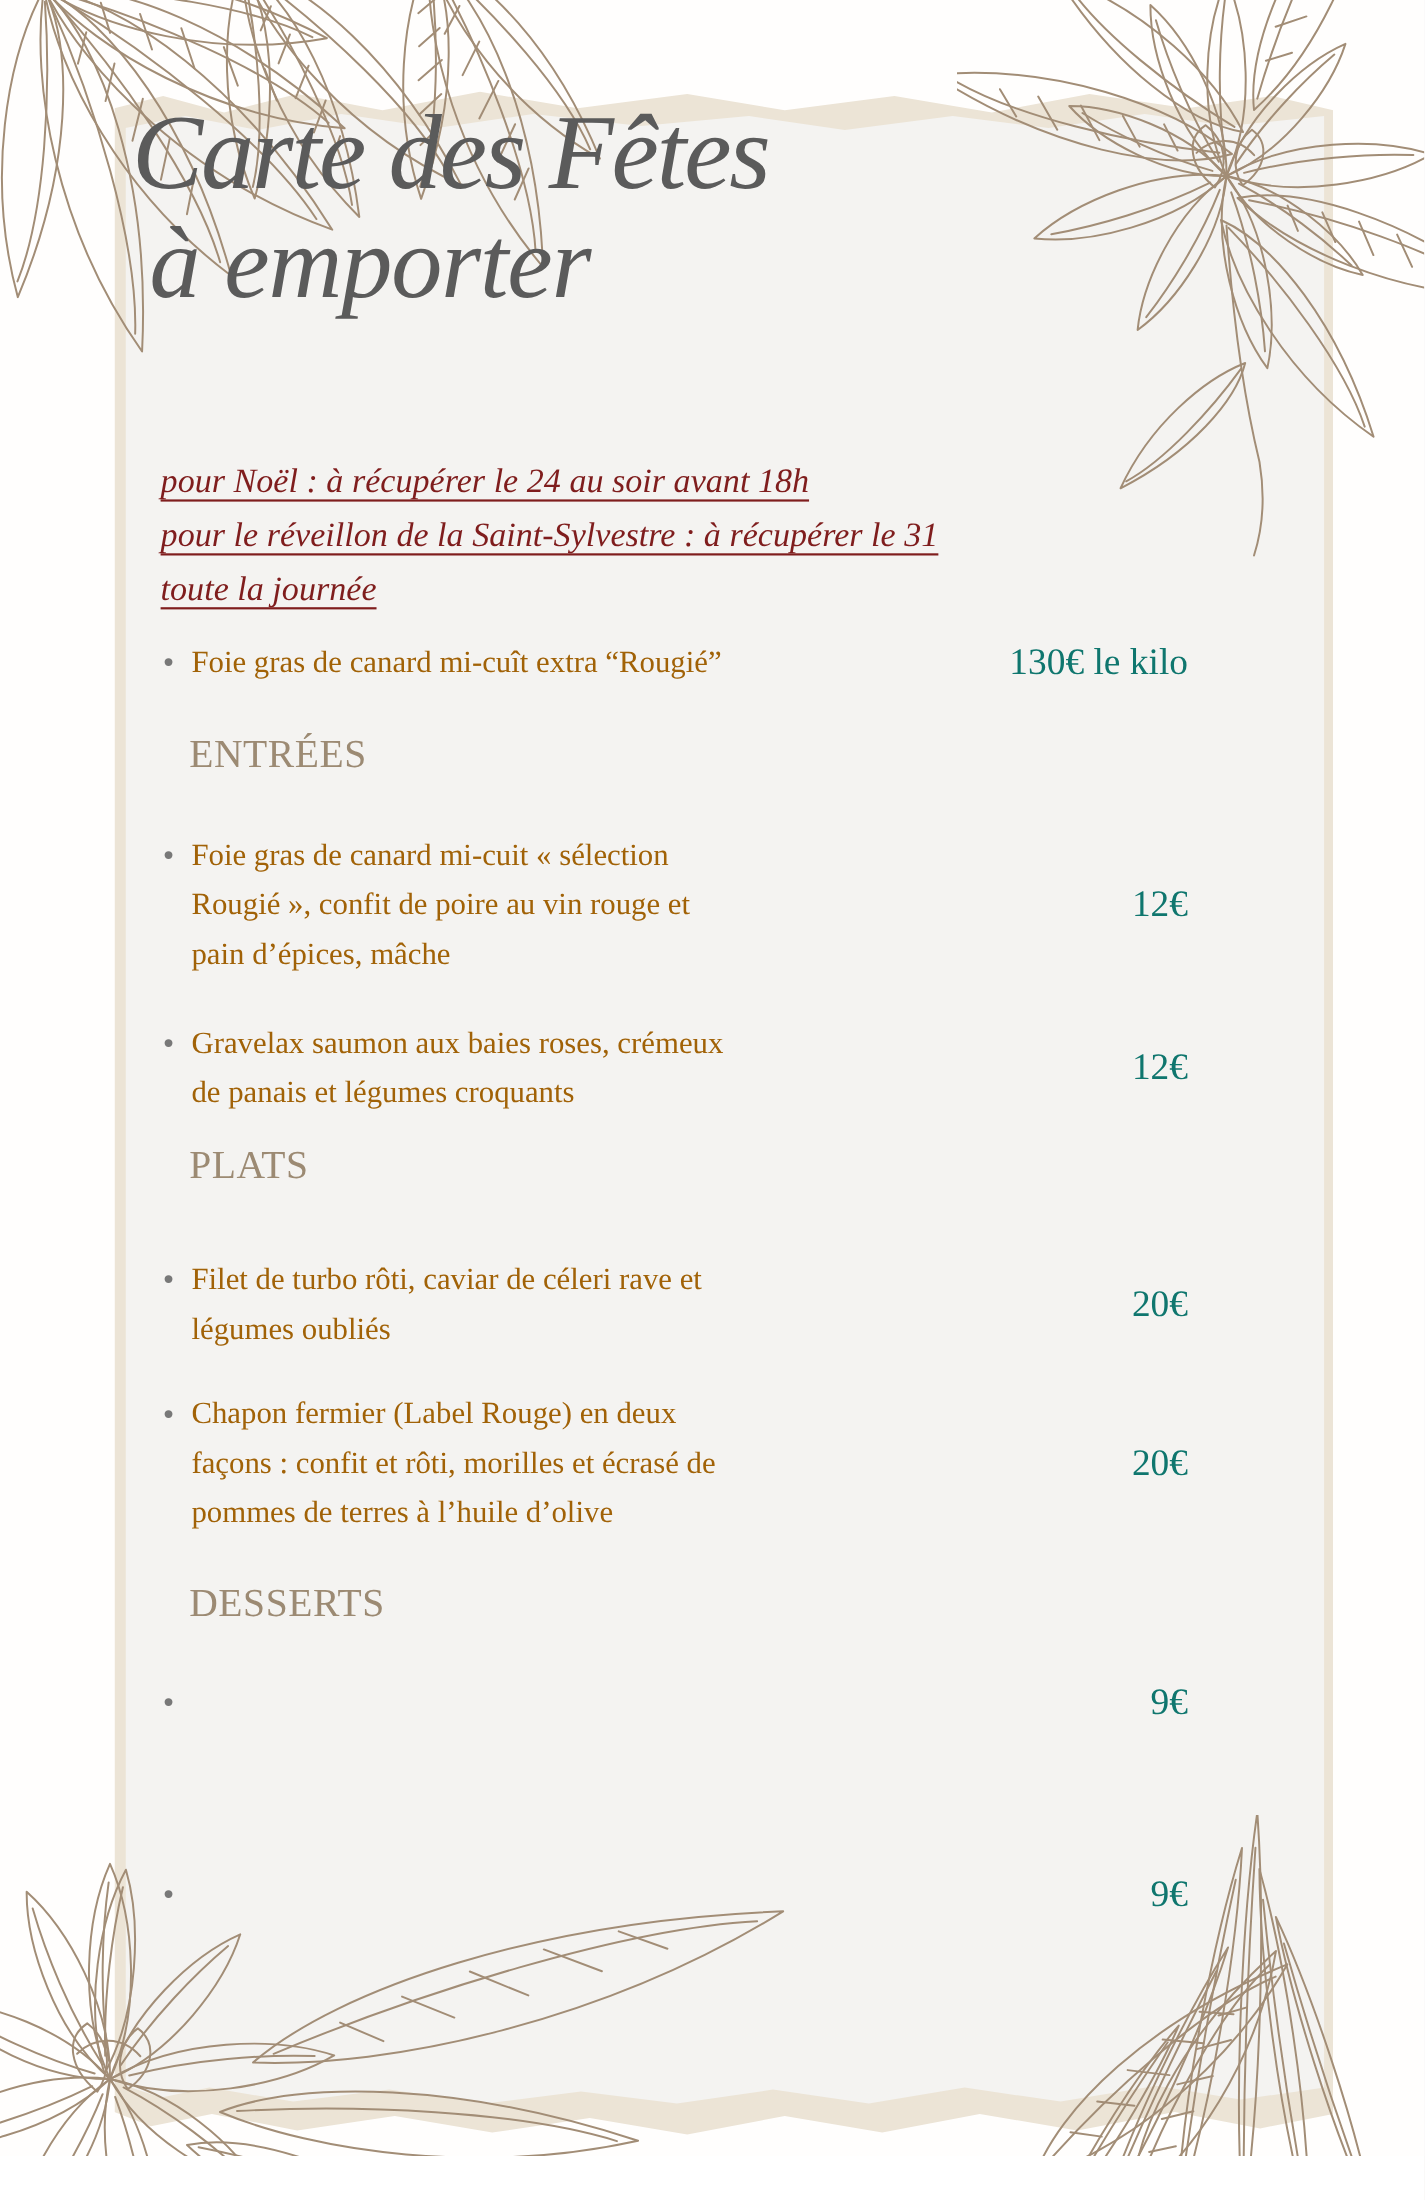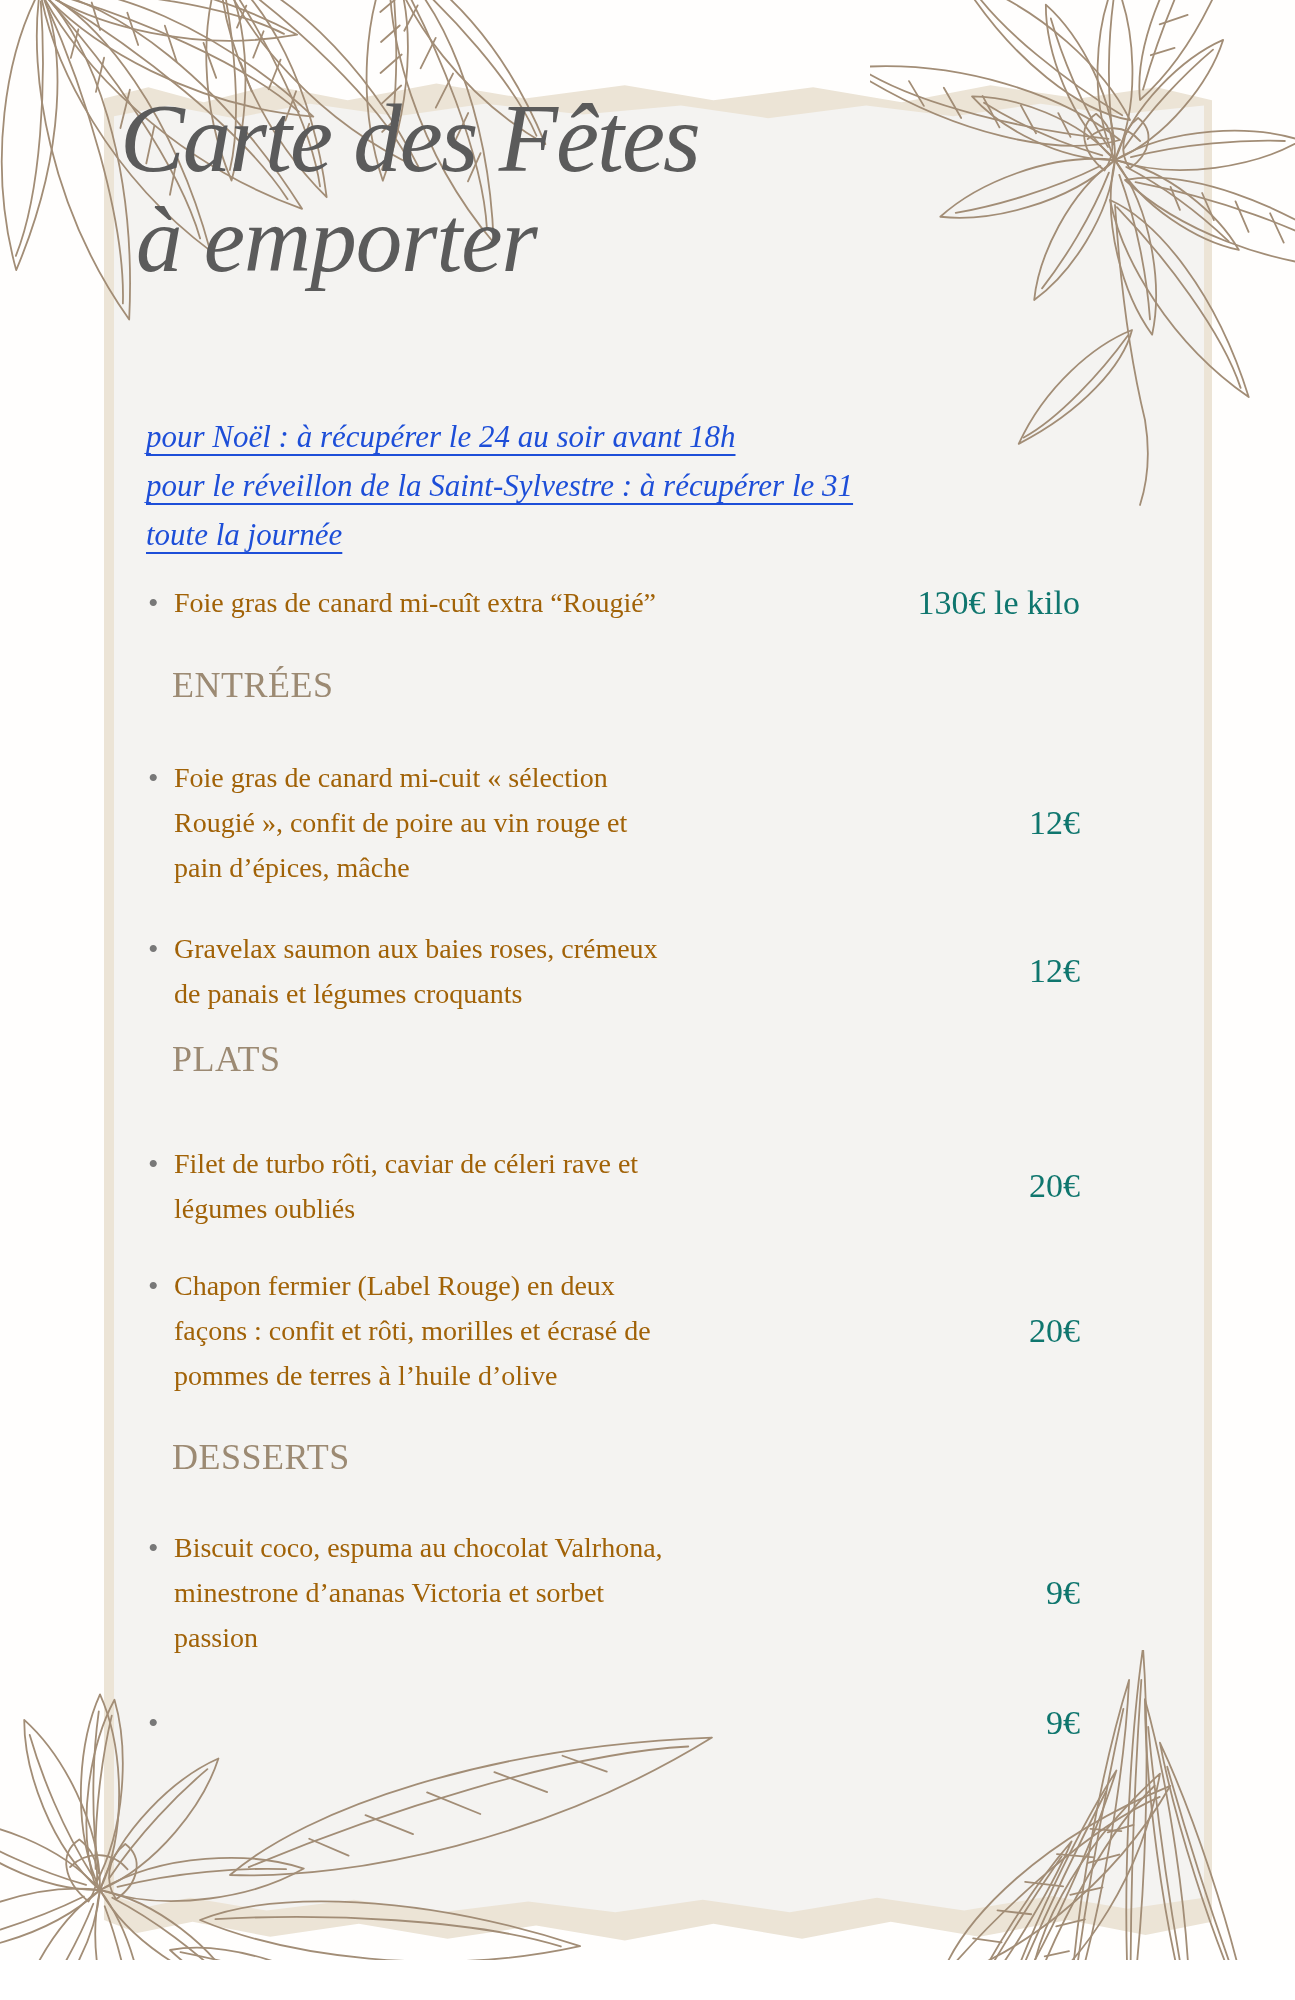--- a/index.html
+++ b/index.html
@@ -26,21 +26,21 @@
   
   .dec { position:absolute; pointer-events:none; }
   .dec-stroke path, #floral-defs path { fill:none; stroke:#a28d76; stroke-width:1.8; vector-effect:non-scaling-stroke; stroke-linecap:round; stroke-linejoin:round; }
 
   
   .title { position:absolute; left:120px; top:88px; color:#5b5b5b; font-style:italic; line-height:1.06; }
   .title .l1 { font-size:97px; letter-spacing:-2px; }
   .title .l2 { font-size:93px; letter-spacing:-1px; margin-left:16px; }
 
   
-  .notice { position:absolute; left:146px; top:412px; font-style:italic; font-size:31px; line-height:49px; color:#1d4ed8; }
+  .notice { position:absolute; left:146px; top:412px; font-style:italic; font-size:31px; line-height:49px; color:#7f1d1d; }
   .notice div { text-decoration:underline; text-decoration-thickness:2px; text-underline-offset:7px; }
 
   
   .item { position:absolute; left:148px; width:932px; display:flex; align-items:stretch; }
   .item .bullet { flex:0 0 26px; font-size:30px; line-height:45px; color:#787878; }
   .item .text { flex:0 0 700px; font-size:28px; line-height:45px; color:#a16207; white-space:pre-line; }
   .item .price { flex:1 1 auto; align-self:center; text-align:right; font-size:34px; color:#0f766e; }
 
   .section-heading { position:absolute; left:172px; font-size:36px; letter-spacing:0.5px; color:#9c8a73; }
 
@@ -190,23 +190,20 @@
     <span class="text">Chapon fermier (Label Rouge) en deux
 façons : confit et rôti, morilles et écrasé de
 pommes de terres à l’huile d’olive</span>
     <span class="price">20€</span>
   </div>
 
   <div class="section-heading h-desserts">DESSERTS</div>
 
   <div class="item t-item5">
     <span class="bullet">•</span>
-    <span class="text">Biscuit coco, espuma au chocolat Valrhona,
-minestrone d’ananas Victoria et sorbet
-passion</span>
     <span class="price">9€</span>
   </div>
 
   <div class="item t-item6">
     <span class="bullet">•</span>
     <span class="price">9€</span>
   </div>
 
 </div>
 

